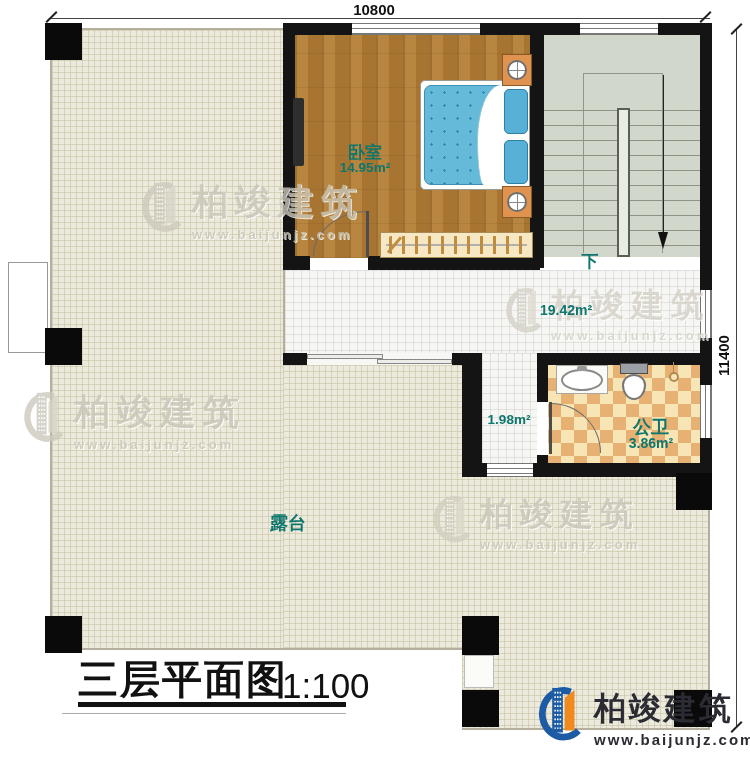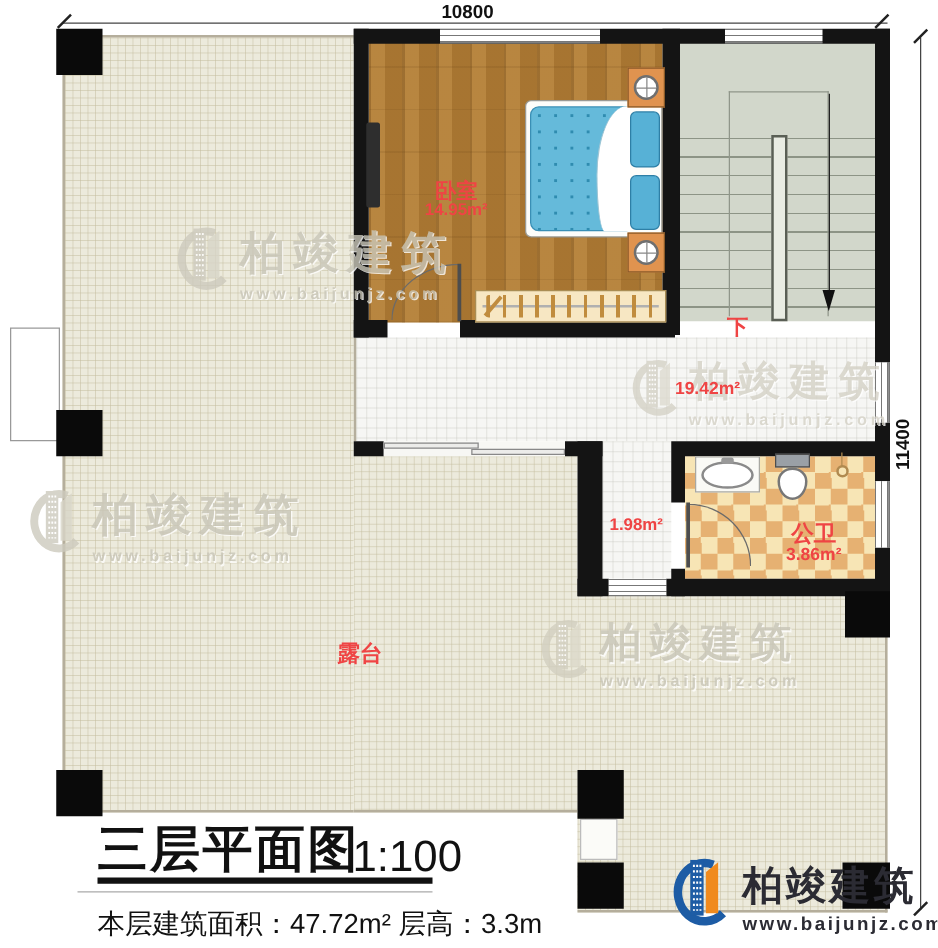--- a/index.html
+++ b/index.html
@@ -33,21 +33,21 @@
   .stairsfloor { background:#d2d7cb; }
   .checker {
     background: repeating-conic-gradient(#e6b172 0% 25%, #f7e5b5 0% 50%);
     background-size:26px 26px;
   }
   .wall { background:#141414; }
   .column { background:#0a0a0a; }
   .win-h { background:repeating-linear-gradient(180deg,#777 0 1px,#fff 1px 5px); border-bottom:1px solid #777; }
   .win-v { background:repeating-linear-gradient(90deg,#777 0 1px,#fff 1px 5px); border-right:1px solid #777; }
 
-  .label { color:#ef4444; font-weight:bold; text-align:center; white-space:nowrap; }
+  .label { color:#0f766e; font-weight:bold; text-align:center; white-space:nowrap; }
 
   
   .treads { background:repeating-linear-gradient(180deg,#8d9486 0 1px,transparent 1px 15px); }
   .void-outline { border-left:1px solid #90968a; border-top:1px solid #90968a; border-right:1px solid #90968a; }
   .railing { background:#e9ece3; border:2px solid #5a5f55; }
   .arrow-head { width:0; height:0; border-left:5px solid transparent; border-right:5px solid transparent; border-top:17px solid #111; }
 
   
   .arc-tl { border-top-left-radius:100% 100%; border-top:1px solid #6a6a6a; border-left:1px solid #6a6a6a; }
   .arc-tr { border-top-right-radius:100% 100%; border-top:1px solid #6a6a6a; border-right:1px solid #6a6a6a; }
@@ -254,21 +254,20 @@
 
   <div class="abs dimline" style="left:736px;top:30px;width:1px;height:698px;"></div>
   <div class="abs tick" style="left:729px;top:28px;"></div>
   <div class="abs tick" style="left:729px;top:726px;"></div>
   <div class="abs dimtext" style="left:675px;top:347px;width:96px;transform:rotate(-90deg);">11400</div>
 
   <div class="abs title-main" style="left:78px;top:652px;">三层平面图</div>
   <div class="abs title-scale" style="left:282px;top:666px;">1:100</div>
   <div class="abs" style="left:78px;top:702px;width:268px;height:5px;background:#111;"></div>
   <div class="abs" style="left:62px;top:713px;width:284px;height:1px;background:#aaa;"></div>
-  <div class="abs title-info" style="left:78px;top:724px;">本层建筑面积：47.72m²  层高：3.3m</div>
 
   <div class="abs logo" style="left:534px;top:686px;">
     <svg width="50" height="62" viewBox="0 0 44 64">
       <path d="M34 6 A22 24 0 1 0 42 46" fill="none" stroke="#1d5ca5" stroke-width="7"></path>
       <rect x="15" y="2" width="11" height="46" fill="#1d5ca5"></rect>
       <line x1="18" y1="6" x2="18" y2="44" stroke="#fff" stroke-width="1.6" stroke-dasharray="1.8 2.8"></line>
       <line x1="20.7" y1="6" x2="20.7" y2="44" stroke="#fff" stroke-width="1.6" stroke-dasharray="1.8 2.8"></line>
       <line x1="23.4" y1="6" x2="23.4" y2="44" stroke="#fff" stroke-width="1.6" stroke-dasharray="1.8 2.8"></line>
       <polygon points="28,12 38,4 38,46 28,46" fill="#f08a1d"></polygon>
     </svg>

